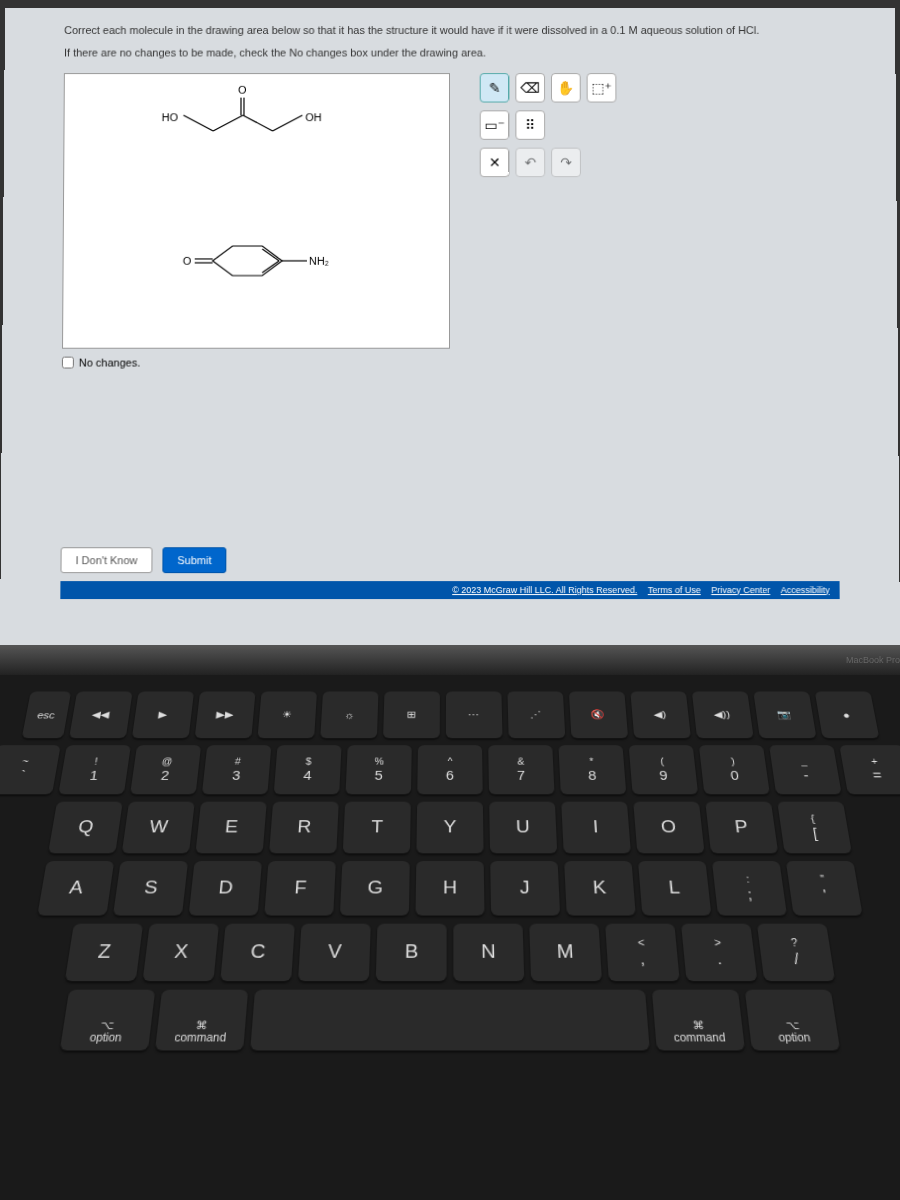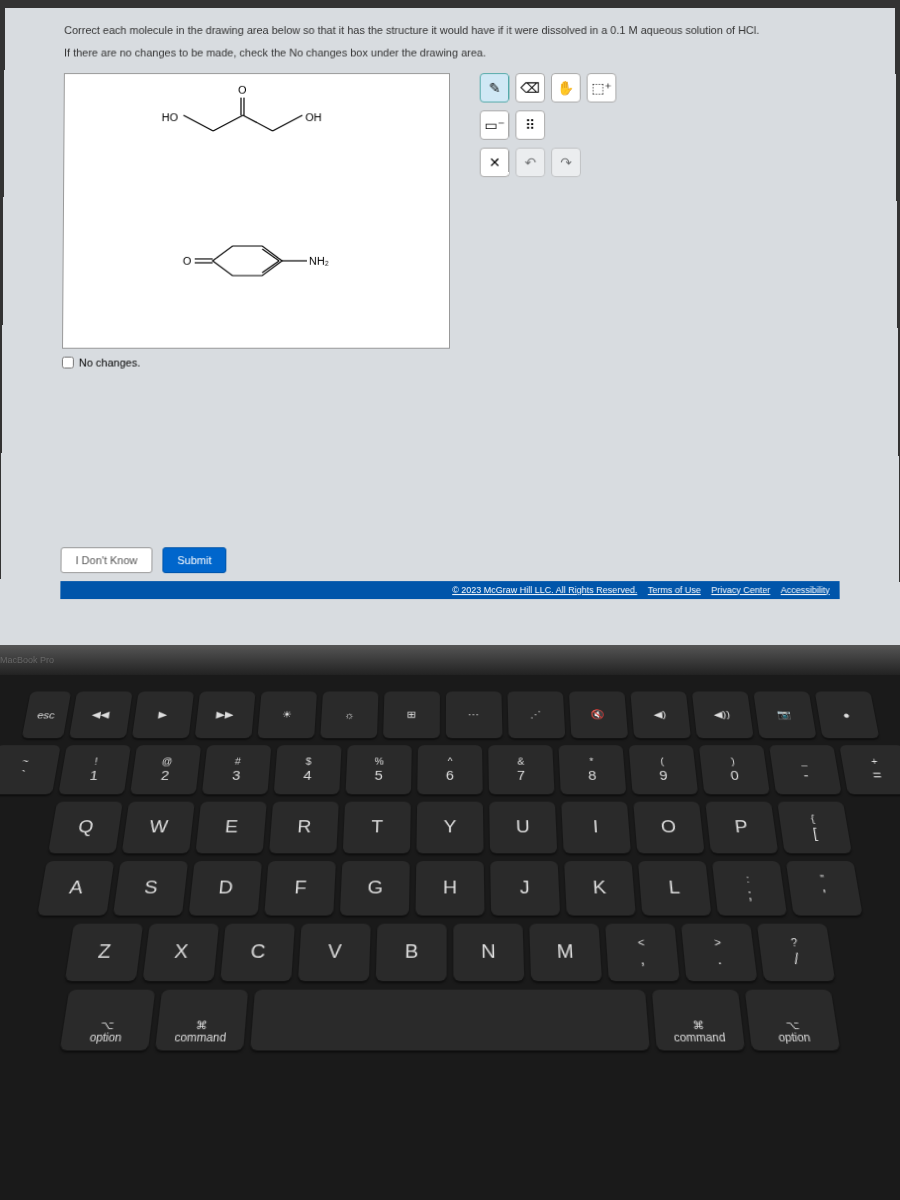--- a/index.html
+++ b/index.html
@@ -104,21 +104,21 @@
       color: #fff;
       font-size: 9px;
       padding: 4px 10px;
       text-align: right;
       margin-top: 8px;
     }
     .footer-bar span { margin-left: 8px; text-decoration: underline; }
     .hinge {
       height: 30px;
       background: linear-gradient(#555, #222);
-      text-align: left;
+      text-align: right;
       color: #666;
       font-size: 9px;
       line-height: 30px;
     }
     .keyboard {
       background: #1a1a1a;
       height: 525px;
       padding: 20px 5px;
       transform: perspective(1500px) rotateX(35deg);
       transform-origin: top;

